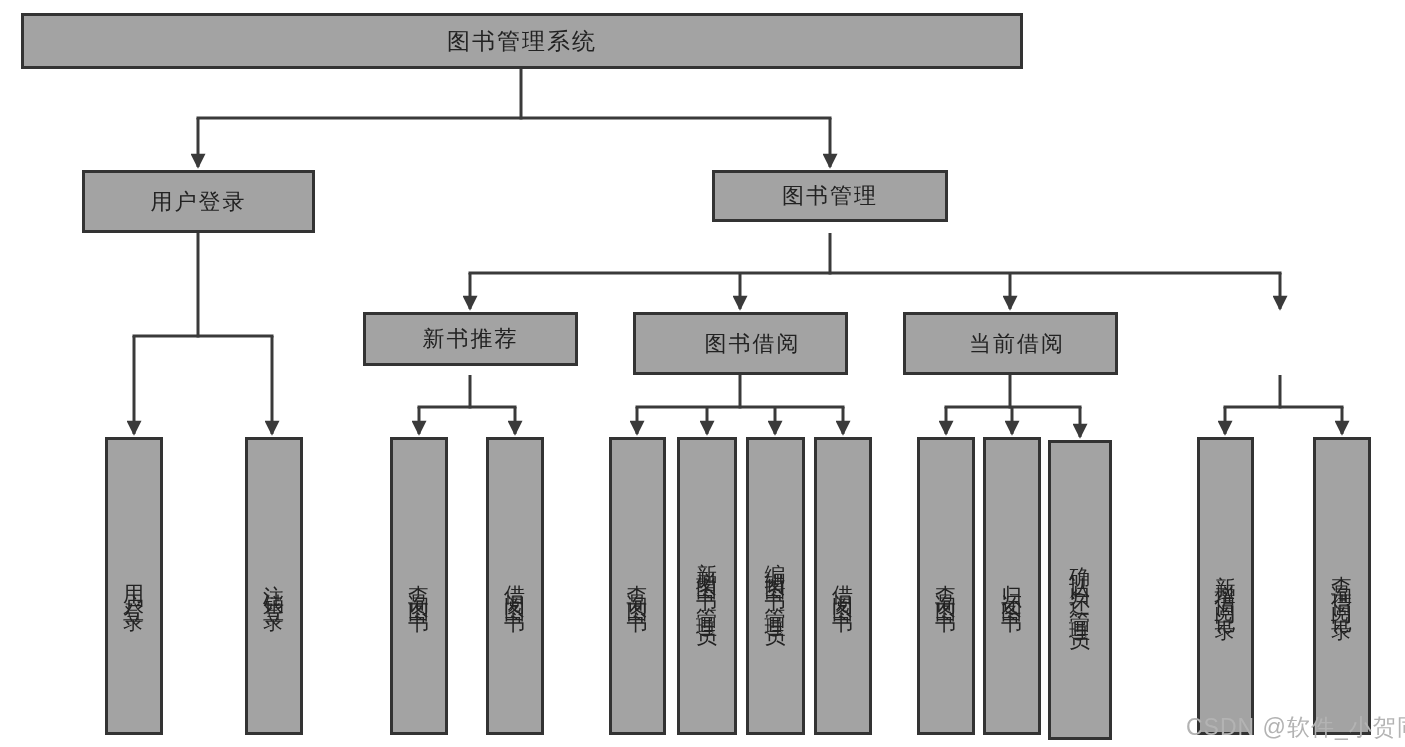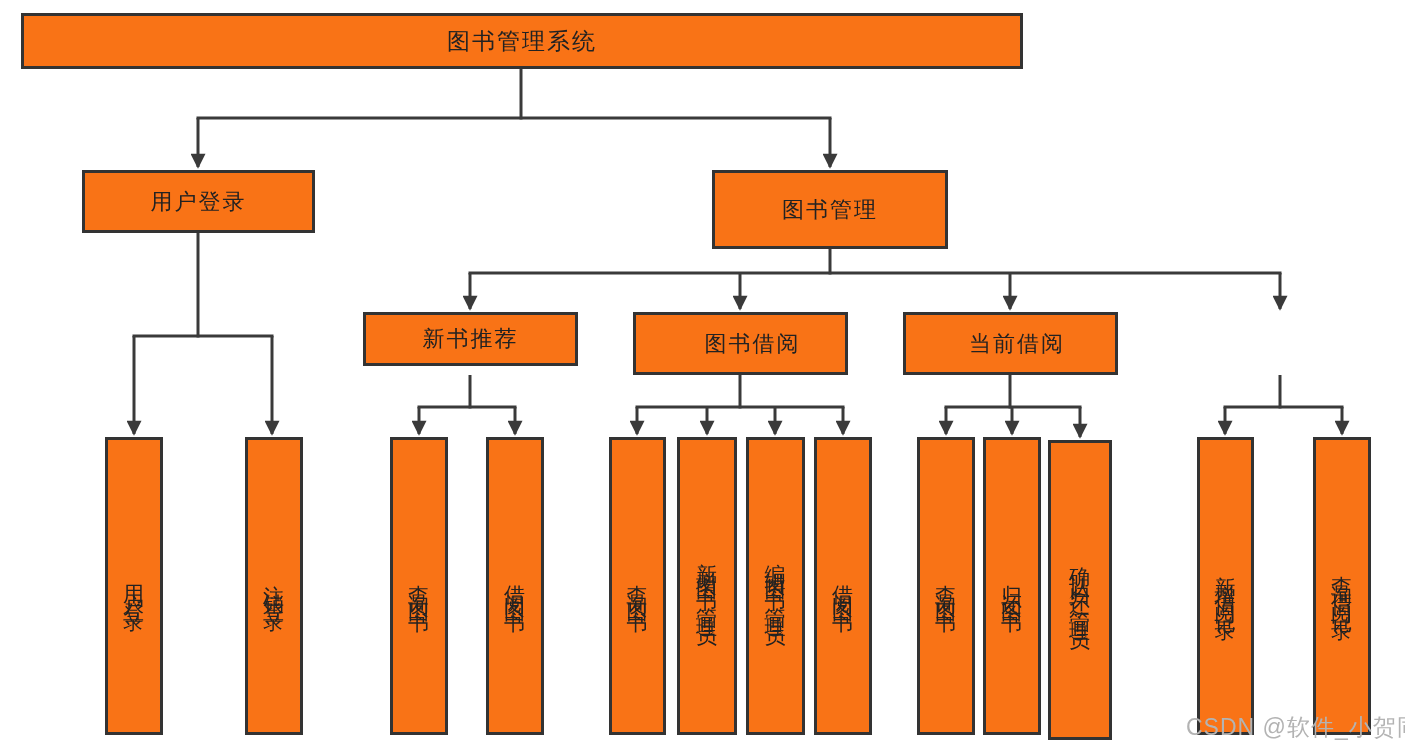--- a/index.html
+++ b/index.html
@@ -17,21 +17,21 @@
   }
   #wires {
     position: absolute;
     left: 0; top: 0;
     width: 1405px; height: 747px;
     z-index: 1;
   }
   .node {
     position: absolute;
     box-sizing: border-box;
-    background: #f97316;
+    background: #a3a3a3;
     border: 3px solid #333333;
     display: flex;
     align-items: center;
     justify-content: center;
     color: #222222;
     z-index: 2;
   }
   .hbox {
     font-size: 22px;
     letter-spacing: 2px;
@@ -113,21 +113,21 @@
     </g>
   </svg>
 
   <div class="node hbox root-box" style="left:21px; top:13px; width:1002px; height:56px;">
     <span>图书管理系统</span>
   </div>
 
   <div class="node hbox" style="left:82px; top:170px; width:233px; height:63px;">
     <span>用户登录</span>
   </div>
-  <div class="node hbox" style="left:712px; top:170px; width:236px; height:79px;">
+  <div class="node hbox" style="left:712px; top:170px; width:236px; height:52px;">
     <span>图书管理</span>
   </div>
 
   <div class="node hbox" style="left:363px; top:312px; width:215px; height:54px;">
     <span>新书推荐</span>
   </div>
   <div class="node hbox" style="left:633px; top:312px; width:215px; height:63px;padding-left:24px;">
     <span>图书借阅</span>
   </div>
   <div class="node hbox" style="left:903px; top:312px; width:215px; height:63px;padding-left:13px;">

